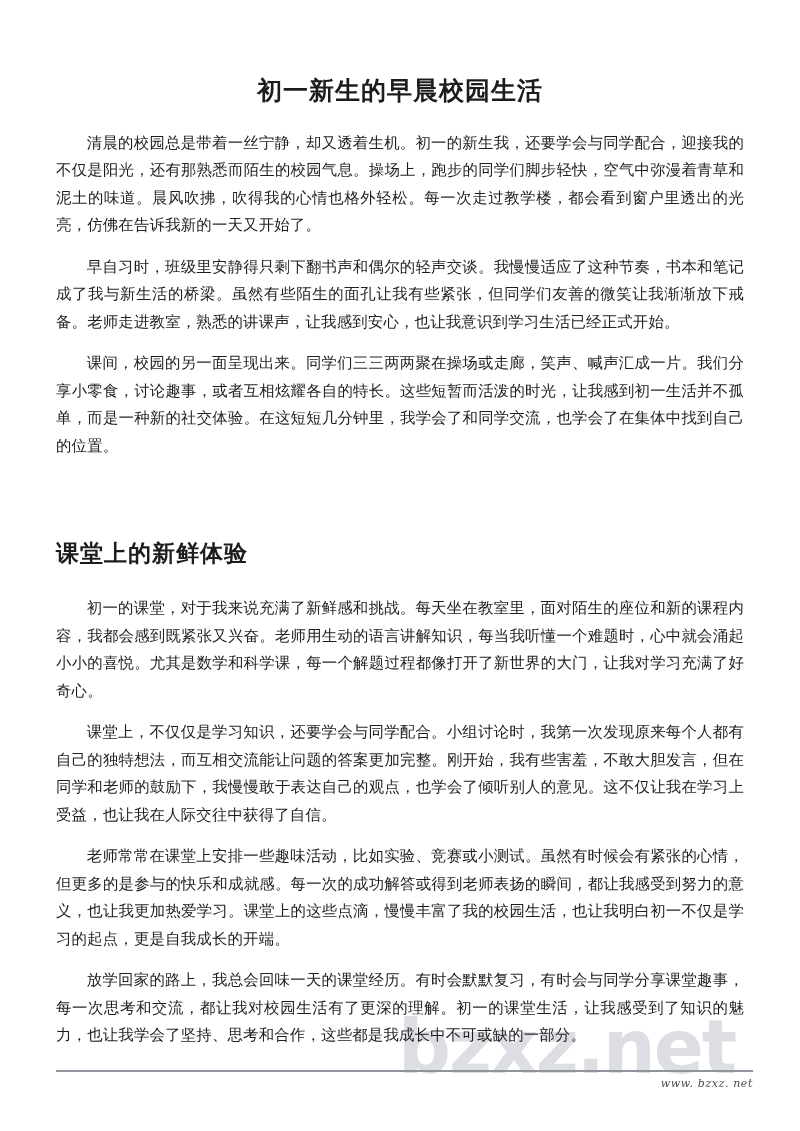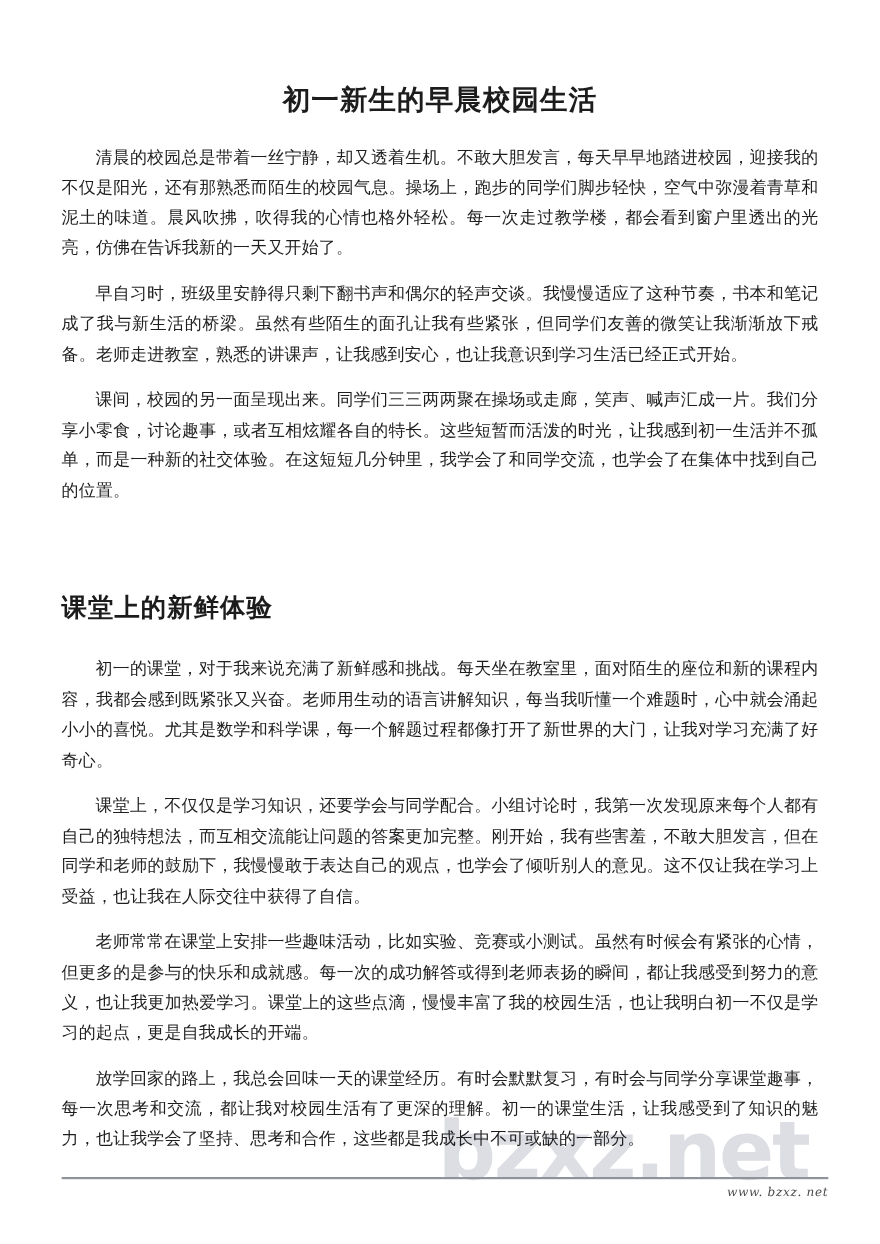--- a/index.html
+++ b/index.html
@@ -134,21 +134,21 @@
 
   <div class="watermark-layer">
     <div class="watermark-text">bzxz.net</div>
   </div>
 
   <div class="content">
 
     <div class="section-1">
       <h1 class="doc-title">初一新生的早晨校园生活</h1>
       <div class="section-body">
-        <p class="para">清晨的校园总是带着一丝宁静，却又透着生机。不敢大胆发言，每天早早地踏进校园，迎接我的不仅是阳光，还有那熟悉而陌生的校园气息。操场上，跑步的同学们脚步轻快，空气中弥漫着青草和泥土的味道。晨风吹拂，吹得我的心情也格外轻松。每一次走过教学楼，都会看到窗户里透出的光亮，仿佛在告诉我新的一天又开始了。</p>
+        <p class="para">清晨的校园总是带着一丝宁静，却又透着生机。初一的新生我，还要学会与同学配合，迎接我的不仅是阳光，还有那熟悉而陌生的校园气息。操场上，跑步的同学们脚步轻快，空气中弥漫着青草和泥土的味道。晨风吹拂，吹得我的心情也格外轻松。每一次走过教学楼，都会看到窗户里透出的光亮，仿佛在告诉我新的一天又开始了。</p>
         <p class="para">早自习时，班级里安静得只剩下翻书声和偶尔的轻声交谈。我慢慢适应了这种节奏，书本和笔记成了我与新生活的桥梁。虽然有些陌生的面孔让我有些紧张，但同学们友善的微笑让我渐渐放下戒备。老师走进教室，熟悉的讲课声，让我感到安心，也让我意识到学习生活已经正式开始。</p>
         <p class="para">课间，校园的另一面呈现出来。同学们三三两两聚在操场或走廊，笑声、喊声汇成一片。我们分享小零食，讨论趣事，或者互相炫耀各自的特长。这些短暂而活泼的时光，让我感到初一生活并不孤单，而是一种新的社交体验。在这短短几分钟里，我学会了和同学交流，也学会了在集体中找到自己的位置。</p>
       </div>
     </div>
 
     <div class="section-2">
       <h2 class="section-title">课堂上的新鲜体验</h2>
       <div class="section-body">
         <p class="para">初一的课堂，对于我来说充满了新鲜感和挑战。每天坐在教室里，面对陌生的座位和新的课程内容，我都会感到既紧张又兴奋。老师用生动的语言讲解知识，每当我听懂一个难题时，心中就会涌起小小的喜悦。尤其是数学和科学课，每一个解题过程都像打开了新世界的大门，让我对学习充满了好奇心。</p>
         <p class="para">课堂上，不仅仅是学习知识，还要学会与同学配合。小组讨论时，我第一次发现原来每个人都有自己的独特想法，而互相交流能让问题的答案更加完整。刚开始，我有些害羞，不敢大胆发言，但在同学和老师的鼓励下，我慢慢敢于表达自己的观点，也学会了倾听别人的意见。这不仅让我在学习上受益，也让我在人际交往中获得了自信。</p>

